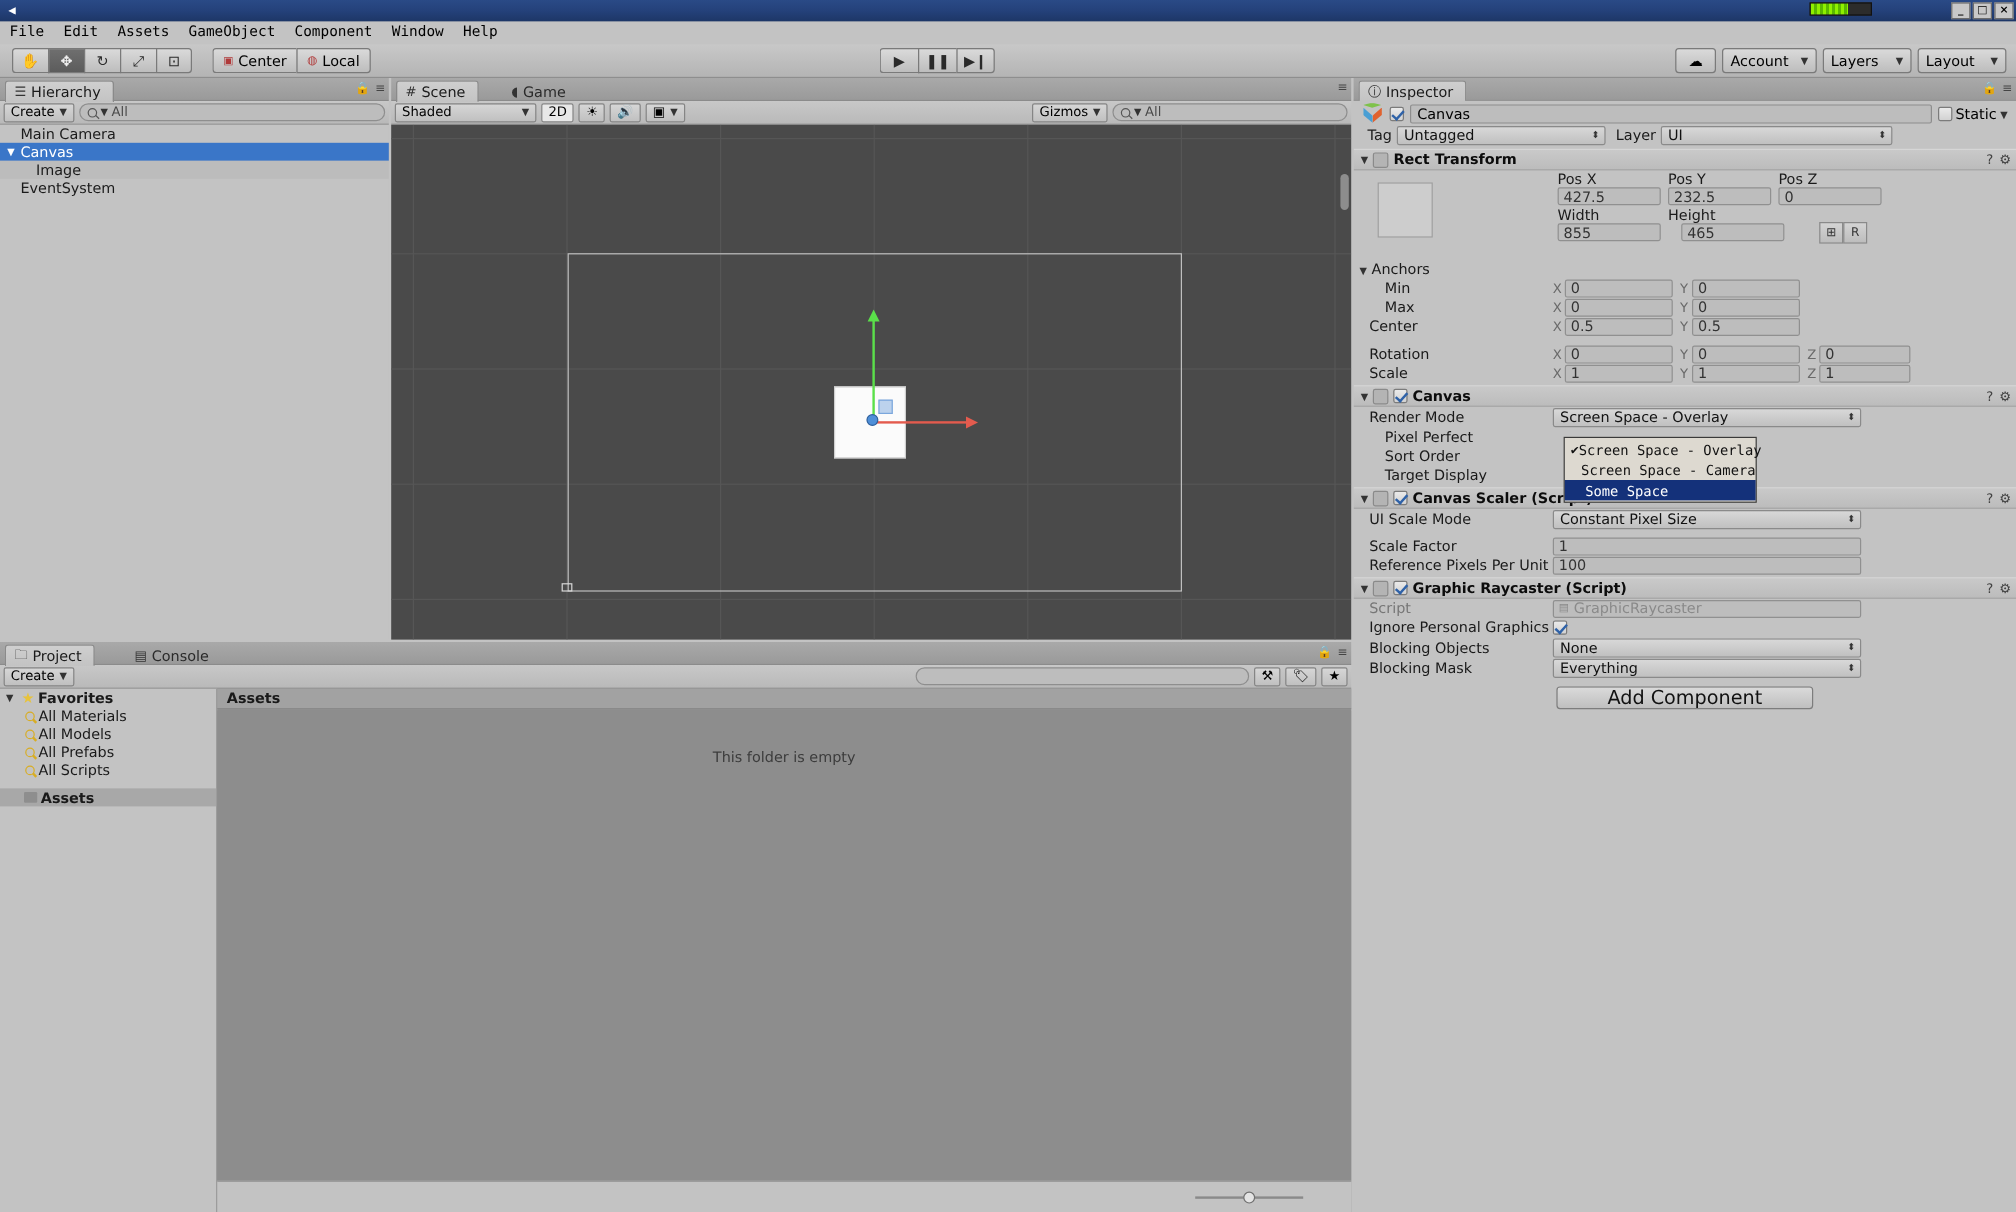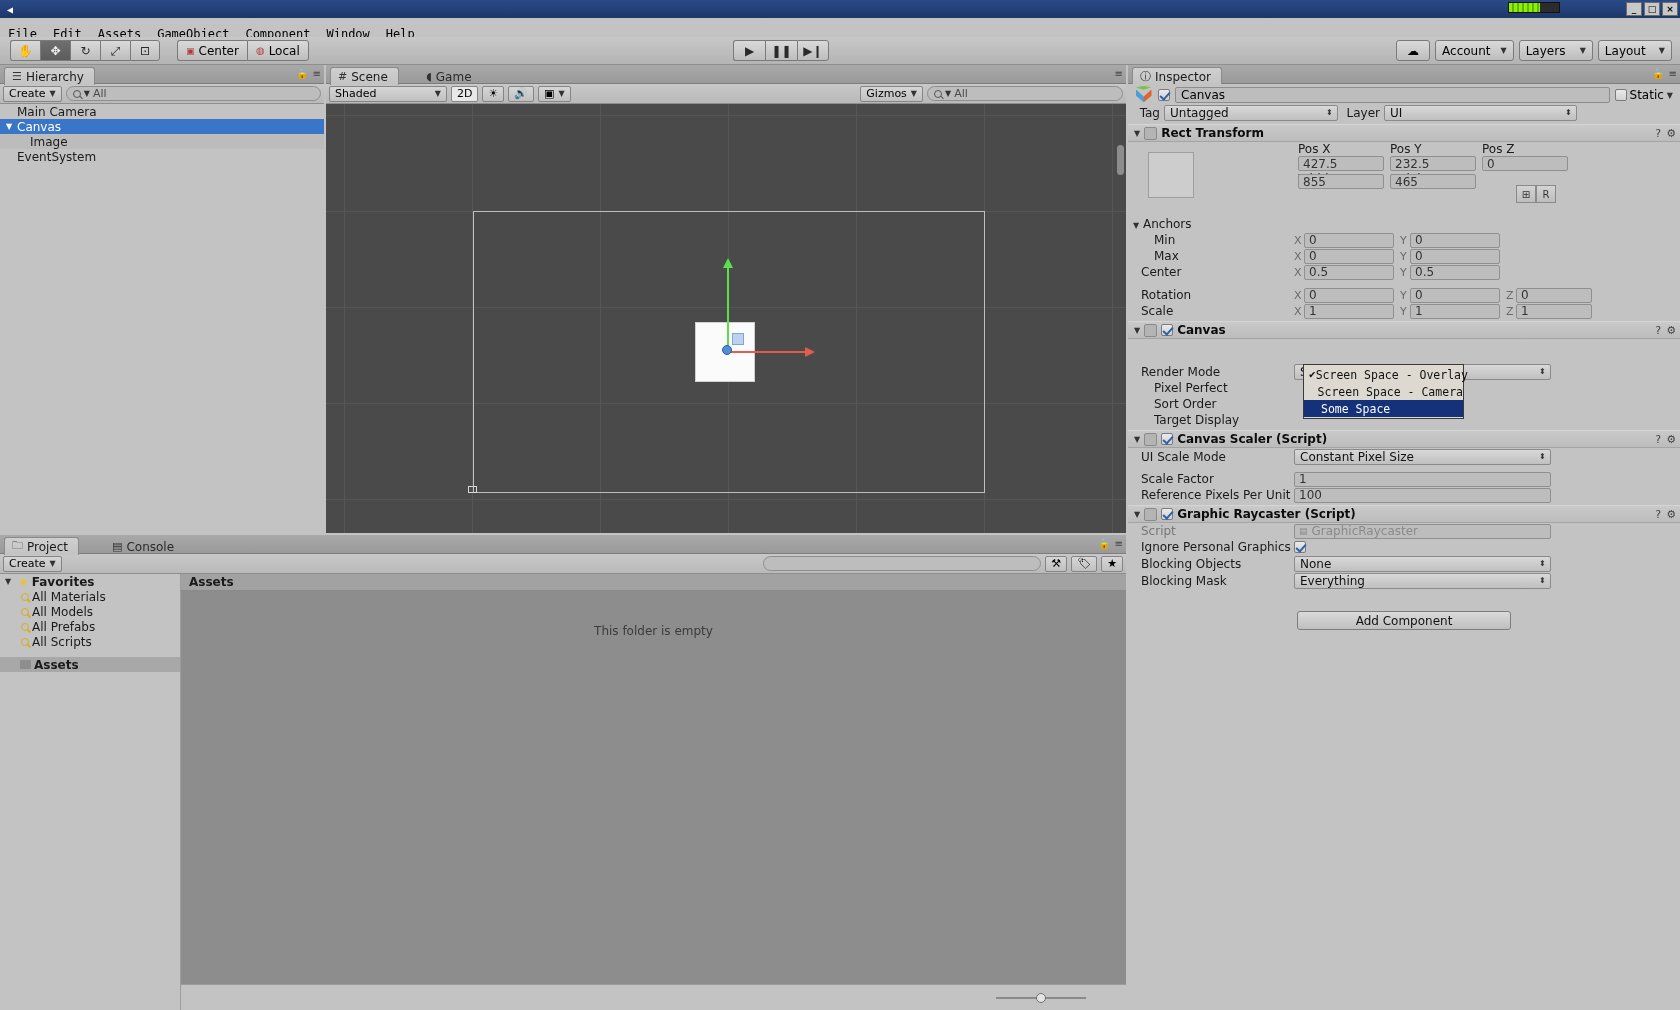--- a/index.html
+++ b/index.html
@@ -40,21 +40,21 @@
   .tb-btns { position: absolute; right: 2px; top: 2px; display: flex; gap: 2px; }
   .tb-btn {
     width: 16px; height: 14px; background: #c8c8c8; border: 1px solid #6c6c6c;
     display: flex; align-items: center; justify-content: center;
     font-size: 9px; line-height: 1; color: #000; font-family: "DejaVu Sans", sans-serif;
   }
 
   
   .menubar {
     position: absolute; left: 0; top: 18px; width: 1680px; height: 32px;
-    background: #c3c3c3; display: flex; align-items: center;
+    background: #c3c3c3; display: flex; align-items: flex-start;
     border-bottom: 1px solid #a8a8a8;
     font-family: "DejaVu Sans Mono", monospace; font-size: 12px;
   }
   .menu-item { padding: 1px 8px; color: #000; cursor: default; }
 
   
   .toolbar {
     position: absolute; left: 0; top: 37px; width: 1680px; height: 28px;
     background: linear-gradient(to bottom, #c8c8c8, #b4b4b4);
     border-bottom: 1px solid #8e8e8e;
@@ -333,25 +333,25 @@
   .axis { width: 10px; text-align: left; color: #6a6a6a; font-size: 11px; }
   .prevbox {
     width: 46px; height: 46px; background: #cdcdcd; border: 1px solid #9e9e9e;
   }
   .anchor-btn {
     width: 20px; height: 18px; background: linear-gradient(to bottom, #d4d4d4, #bdbdbd);
     border: 1px solid #8a8a8a; display: flex; align-items: center; justify-content: center;
     font-size: 10px; color: #333;
   }
   .addcomp {
-    width: 214px; height: 19px; margin: 22px auto 0 auto;
+    width: 214px; height: 19px; margin: 7px auto 0 auto;
     background: linear-gradient(to bottom, #dadada, #bfbfbf);
     border: 1px solid #7d7d7d; border-radius: 3px;
     display: flex; align-items: center; justify-content: center;
-    font-size: 12px; color: #111;
+    font-size: 16px; color: #111;
   }
 
   
   .popup {
     position: absolute; left: 1303px; top: 364px; width: 161px;
     background: #ddd9d0; border: 1px solid #3a3a3a;
     z-index: 50; padding: 1px 0;
     font-family: "DejaVu Sans Mono", monospace; font-size: 11.5px;
   }
   .popup .pi {
@@ -694,21 +694,21 @@
               <span>232.5</span>
             </div>
           <div class="numfield" style="width:86px;">
               <span>0</span>
             </div>
         </div>
         <div style="position:absolute; left:170px; top:30px; display:flex; gap:6px;">
           <span class="lbl-sm" style="width:86px;">Width</span>
           <span class="lbl-sm" style="width:86px;">Height</span>
         </div>
-        <div style="position:absolute; left:170px; top:32px; display:flex; gap:6px;">
+        <div style="position:absolute; left:170px; top:44px; display:flex; gap:17px;">
           <div class="numfield" style="width:86px;">
               <span>855</span>
             </div>
           <div class="numfield" style="width:86px;">
               <span>465</span>
             </div>
         </div>
         <div style="position:absolute; left:388px; top:43px; display:flex;">
           <div class="anchor-btn">⊞</div>
           <div class="anchor-btn">R</div>
@@ -789,21 +789,21 @@
       <div class="comp-header">
         <span class="arw">▼</span>
         <span class="cic"></span>
         <div class="chk on"></div>
         <span>Canvas</span>
         <span class="hact">
           <span>?</span>
           <span>⚙</span>
         </span>
       </div>
-      <div class="frow" style="height:17px;margin-top:24px;">
+      <div class="frow" style="height:17px;">
         <span class="lab">Render Mode</span>
         <div class="dropfield" style="width:257px;">
           <span>Screen Space - Overlay</span>
           <span class="ud">⬍</span>
         </div>
       </div>
       <div class="frow">
         <span class="lab ind">Pixel Perfect</span>
       </div>
       <div class="frow">

